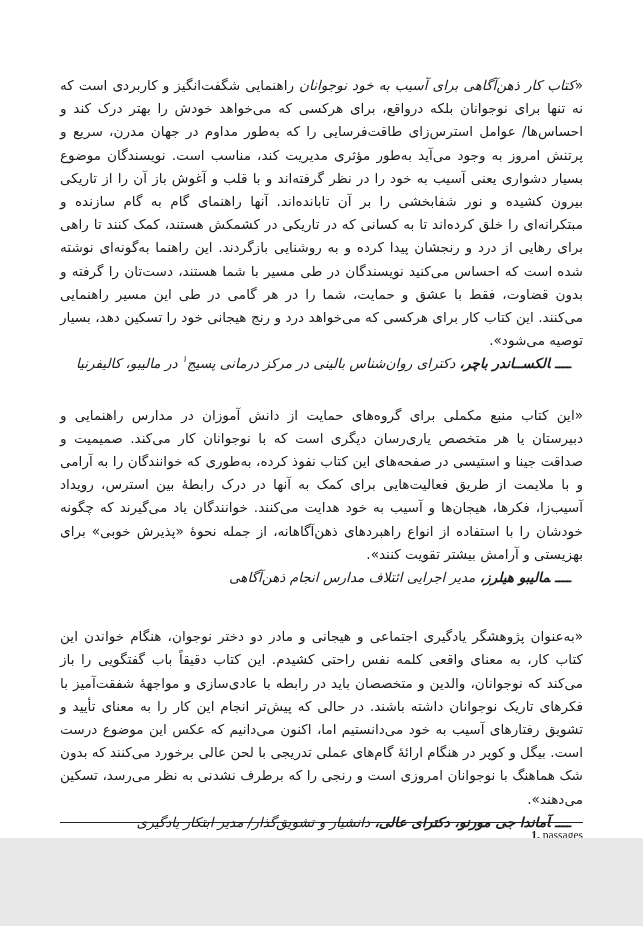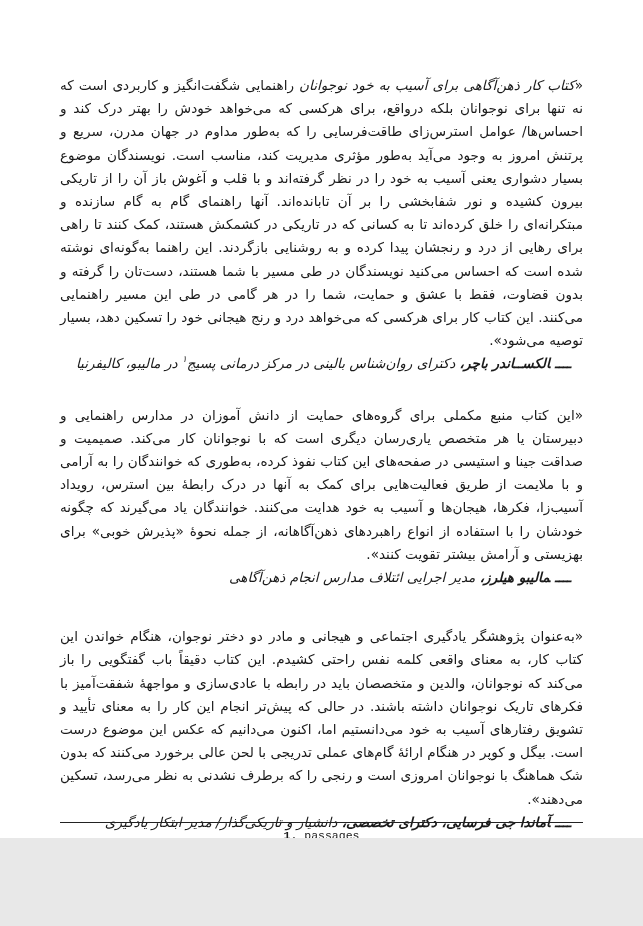--- a/index.html
+++ b/index.html
@@ -58,22 +58,22 @@
     right: 60px;
     direction: ltr;
   }
   .footnote-rule {
     border: none;
     border-top: 1.4px solid #222;
     margin: 0 0 6px 0;
   }
   .footnote-text {
     font-size: 11.5px;
-    text-align: center;
-    font-family: Liberation Mono, monospace;
+    text-align: right;
+    font-family: Liberation Serif, serif;
   }
   .footnote-text .fn-marker { font-weight: bold; }
   .page-number {
     position: absolute;
     top: 845px;
     left: 0;
     width: 100%;
     text-align: center;
     font-size: 9.5px;
     color: #1a1a1a;
@@ -85,21 +85,21 @@
 <div class="page">
   <div class="content">
 
     <p class="para"><span>«</span><em class="book-title">کتاب کار ذهن‌آگاهی برای آسیب به خود نوجوانان</em><span> راهنمایی شگفت‌انگیز و کاربردی است که نه تنها برای نوجوانان بلکه درواقع، برای هرکسی که می‌خواهد خودش را بهتر درک کند و احساس‌ها/ عوامل استرس‌زای طاقت‌فرسایی را که به‌طور مداوم در جهان مدرن، سریع و پرتنش امروز به وجود می‌آید به‌طور مؤثری مدیریت کند، مناسب است. نویسندگان موضوع بسیار دشواری یعنی آسیب به خود را در نظر گرفته‌اند و با قلب و آغوش باز آن را از تاریکی بیرون کشیده و نور شفابخشی را بر آن تابانده‌اند. آنها راهنمای گام به گام سازنده و مبتکرانه‌ای را خلق کرده‌اند تا به کسانی که در تاریکی در کشمکش هستند، کمک کنند تا راهی برای رهایی از درد و رنجشان پیدا کرده و به روشنایی بازگردند. این راهنما به‌گونه‌ای نوشته شده است که احساس می‌کنید نویسندگان در طی مسیر با شما هستند، دست‌تان را گرفته و بدون قضاوت، فقط با عشق و حمایت، شما را در هر گامی در طی این مسیر راهنمایی می‌کنند. این کتاب کار برای هرکسی که می‌خواهد درد و رنج هیجانی خود را تسکین دهد، بسیار توصیه می‌شود».</span></p>
     <p class="attribution"><span class="dash">ــــ</span><strong>الکســاندر باچر،</strong><span> دکترای روان‌شناس بالینی در مرکز درمانی پسیج</span><sup>۱</sup><span> در مالیبو، کالیفرنیا</span></p>
 
     <p class="para"><span>«این کتاب منبع مکملی برای گروه‌های حمایت از دانش آموزان در مدارس راهنمایی و دبیرستان یا هر متخصص یاری‌رسان دیگری است که با نوجوانان کار می‌کند. صمیمیت و صداقت جینا و استیسی در صفحه‌های این کتاب نفوذ کرده، به‌طوری که خوانندگان را به آرامی و با ملایمت از طریق فعالیت‌هایی برای کمک به آنها در درک رابطهٔ بین استرس، رویداد آسیب‌زا، فکرها، هیجان‌ها و آسیب به خود هدایت می‌کنند. خوانندگان یاد می‌گیرند که چگونه خودشان را با استفاده از انواع راهبردهای ذهن‌آگاهانه، از جمله نحوهٔ «پذیرش خوبی» برای بهزیستی و آرامش بیشتر تقویت کنند».</span></p>
     <p class="attribution gap-lg"><span class="dash">ــــ</span><strong>مالیبو هیلرز،</strong><span> مدیر اجرایی ائتلاف مدارس انجام ذهن‌آگاهی</span></p>
 
     <p class="para"><span>«به‌عنوان پژوهشگر یادگیری اجتماعی و هیجانی و مادر دو دختر نوجوان، هنگام خواندن این کتاب کار، به معنای واقعی کلمه نفس راحتی کشیدم. این کتاب دقیقاً باب گفتگویی را باز می‌کند که نوجوانان، والدین و متخصصان باید در رابطه با عادی‌سازی و مواجهۀ شفقت‌آمیز با فکرهای تاریک نوجوانان داشته باشند. در حالی که پیش‌تر انجام این کار را به معنای تأیید و تشویق رفتارهای آسیب به خود می‌دانستیم اما، اکنون می‌دانیم که عکس این موضوع درست است. بیگل و کوپر در هنگام ارائهٔ گام‌های عملی تدریجی با لحن عالی برخورد می‌کنند که بدون شک هماهنگ با نوجوانان امروزی است و رنجی را که برطرف نشدنی به نظر می‌رسد، تسکین می‌دهند».</span></p>
-    <p class="attribution attribution-block"><span class="dash">ــــ</span><strong>آماندا جی فرسایی، دکترای تخصصی،</strong><span> دانشیار و تاریکی‌گذار/ مدیر ابتکار یادگیری</span></p>
+    <p class="attribution attribution-block"><span class="dash">ــــ</span><strong>آماندا جی مورنو، دکترای عالی،</strong><span> دانشیار و تشویق‌گذار/ مدیر ابتکار یادگیری</span></p>
     <p class="attribution-cont">اجتماعی و هیجانی در مؤسسهٔ اریکسون</p>
 
   </div>
 
   <div class="footnote-area">
     <hr class="footnote-rule">
     <div class="footnote-text"><span class="fn-marker">1.</span><span> passages</span></div>
   </div>
 
   <div class="page-number">«۶»</div>

